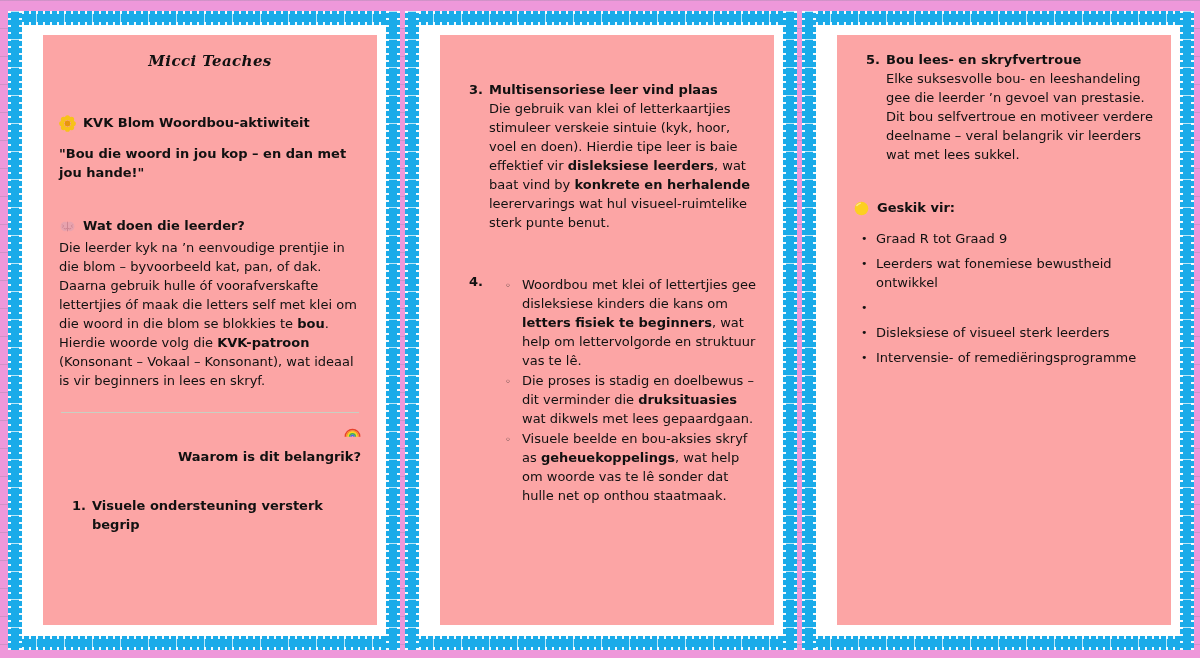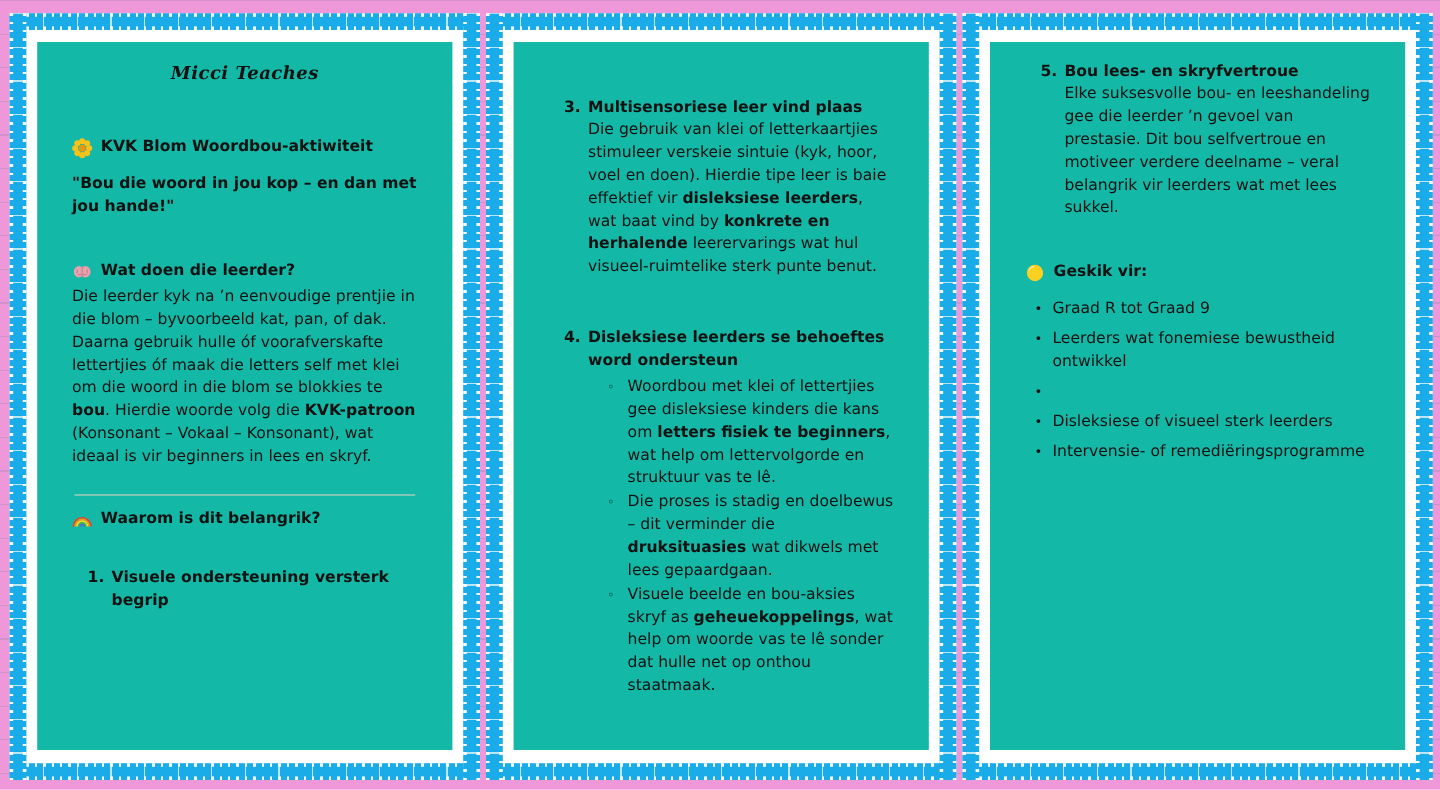--- a/index.html
+++ b/index.html
@@ -38,40 +38,40 @@
       repeating-linear-gradient(to bottom,rgba(255,255,255,.95) 0 2px,transparent 2px 7px),
       repeating-linear-gradient(to bottom,rgba(255,255,255,.95) 0 2px,transparent 2px 7px),
       repeating-linear-gradient(to bottom,rgba(255,255,255,.7) 0 1px,transparent 1px 28px);
     background-size:3px 100%,3px 100%,100% 100%;
     background-position:0 0,100% 0,0 0;
     background-repeat:no-repeat,no-repeat,repeat;
   }
   .tape.t{top:0;} .tape.b{bottom:0;} .tape.l{left:0;} .tape.r{right:0;}
   .card{
     position:absolute;inset:24px 23px 25px 23px;
-    background:#14b8a6;
-    padding:15px 29px;
+    background:#fca5a5;
+    padding:15px 16px;
     box-sizing:border-box;
     overflow:hidden;
-    font-size:13px;line-height:19px;
+    font-size:13px;line-height:19px;margin-left:12px;
   }
   .b-title{
     text-align:center;font-weight:700;font-size:15px;
     letter-spacing:.4px;
     font-family:"DejaVu Serif","Liberation Serif",serif;
     font-style:italic;
     margin:2px 0 42px 0;
   }
   .b-heading{
     display:flex;align-items:flex-end;gap:7px;
     font-weight:700;margin:34px 0 3px 0;
   }
   .b-heading:first-child{margin-top:0;}
   .b-title + .b-heading{margin-top:38px;}
-  .b-divider + .b-heading{margin-top:10px;}
+  .b-divider + .b-heading{margin-top:10px;flex-direction:column;}
   .icon{display:inline-flex;flex:none;width:17px;height:17px;align-items:center;justify-content:center;}
   .icon svg{display:block;}
   .b-para{margin:3px 0 0 0;}
   .b-para.quote{margin-top:12px;font-weight:700;}
   .b-para.cont{margin-left:33px;margin-top:2px;}
   .b-divider{border:0;border-top:1px solid #c9cfc2;margin:22px 2px 0 2px;}
   .b-numbered{display:flex;margin:30px 0 0 13px;}
   .b-numbered + .b-numbered{margin-top:40px;}
   .b-numbered .num{flex:none;min-width:20px;font-weight:700;}
   .b-numbered .nbody{flex:1;}
@@ -158,21 +158,20 @@
         <div class="b-numbered">
           <span class="num">3.</span>
           <div class="nbody">
             <div class="ntitle">Multisensoriese leer vind plaas</div>
             <div class="ntext"><span>Die gebruik van klei of letterkaartjies stimuleer verskeie sintuie (kyk, hoor, voel en doen). Hierdie tipe leer is baie effektief vir </span><span class="bold">disleksiese leerders</span><span>, wat baat vind by </span><span class="bold">konkrete en herhalende</span><span> leerervarings wat hul visueel-ruimtelike sterk punte benut.</span></div>
           </div>
         </div>
         <div class="b-numbered">
           <span class="num">4.</span>
           <div class="nbody">
-            <div class="ntitle">Disleksiese leerders se behoeftes word ondersteun</div>
             <div class="subul">
               <div class="subli">
                 <span class="submark">◦</span>
                 <span><span>Woordbou met klei of lettertjies gee disleksiese kinders die kans om </span><span class="bold">letters fisiek te beginners</span><span>, wat help om lettervolgorde en struktuur vas te lê.</span></span>
               </div>
               <div class="subli">
                 <span class="submark">◦</span>
                 <span><span>Die proses is stadig en doelbewus – dit verminder die </span><span class="bold">druksituasies</span><span> wat dikwels met lees gepaardgaan.</span></span>
               </div>
               <div class="subli">

